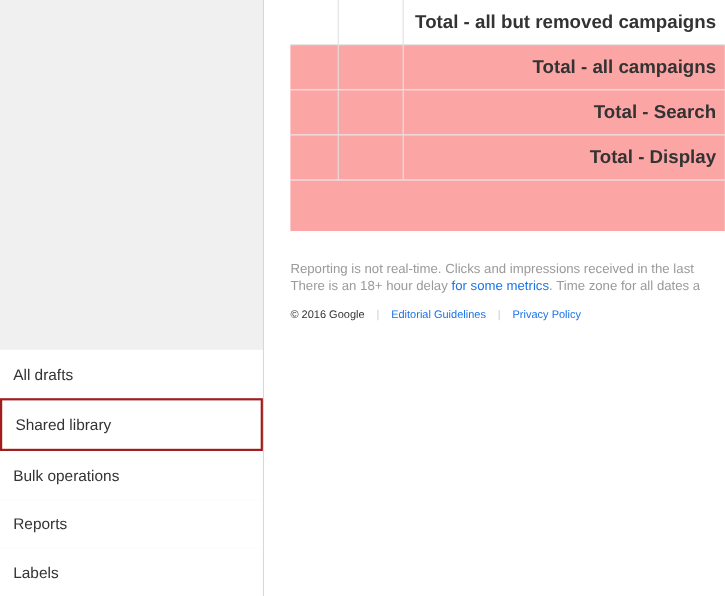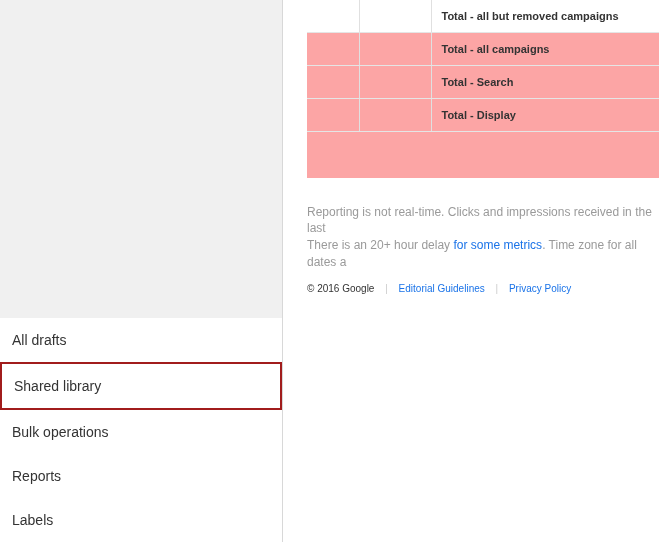--- a/index.html
+++ b/index.html
@@ -14,21 +14,21 @@
       width: 659px;
       height: 542px;
       overflow: hidden;
       background: #fff;
     }
     .container {
       display: flex;
       height: 100%;
     }
     .sidebar {
-      width: 283px;
+      width: 240px;
       background: #f0f0f0;
       border-right: 1px solid #d8d8d8;
       position: relative;
       flex-shrink: 0;
     }
     .sidebar-nav {
       position: absolute;
       bottom: 0;
       left: 0;
       width: 100%;
@@ -48,21 +48,22 @@
       flex: 1;
       padding-left: 24px;
       overflow: hidden;
     }
     .table-wrap {
       margin-left: 0;
     }
     table {
       border-collapse: collapse;
       width: 100%;
-      font-size: 11px;
+      font-size: 17px;
+      text-align: right;
     }
     td {
       padding: 10px 8px;
       border-bottom: 1px solid #e5e5e5;
       color: #333;
       white-space: nowrap;
     }
     tr.shaded td {
       background: #fca5a5;
     }
@@ -149,21 +150,21 @@
         </tr>
         <tr class="shaded empty-row">
           <td colspan="3"></td>
         </tr>
       </tbody>
         </table>
     </div>
 
     <div class="disclaimer">
       <span>Reporting is not real-time. Clicks and impressions received in the last</span><br>
-      <span>There is an 20+ hour delay </span><a>for some metrics</a><span>. Time zone for all dates a</span><br>
+      <span>There is an 18+ hour delay </span><a>for some metrics</a><span>. Time zone for all dates a</span><br>
     </div>
 
     <div class="footer">
       <span>© 2016 Google</span>
       <span class="sep">|</span>
       <a>Editorial Guidelines</a>
       <span class="sep">|</span>
       <a>Privacy Policy</a>
     </div>
   </div>

